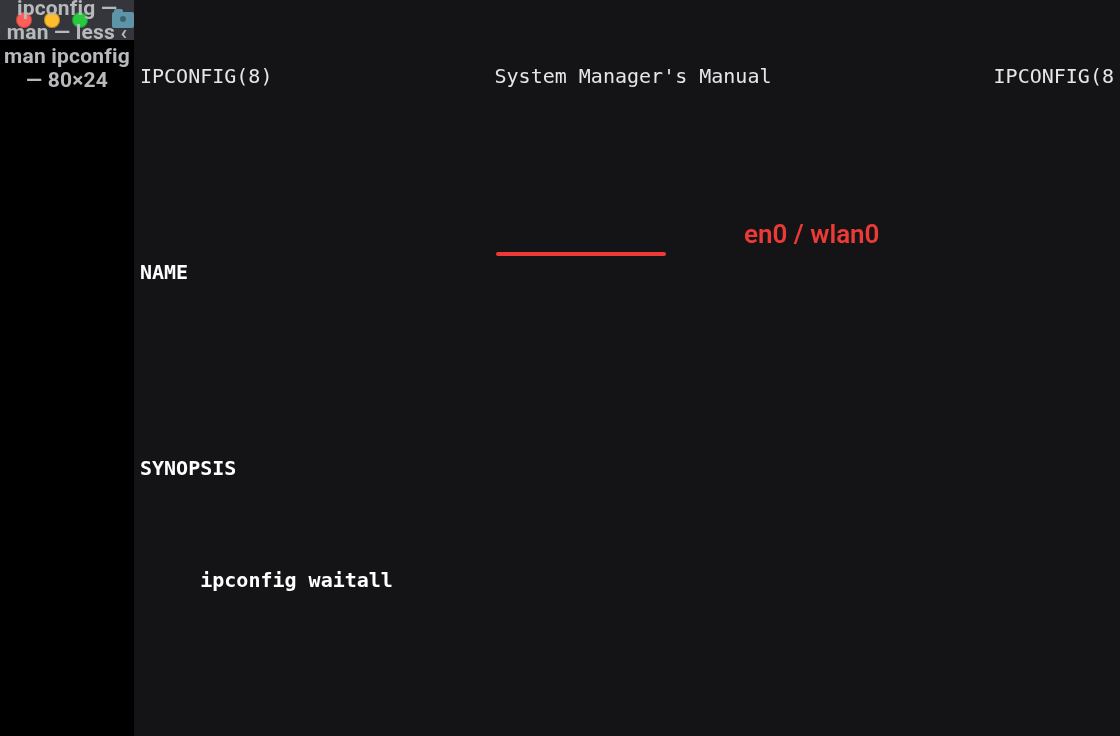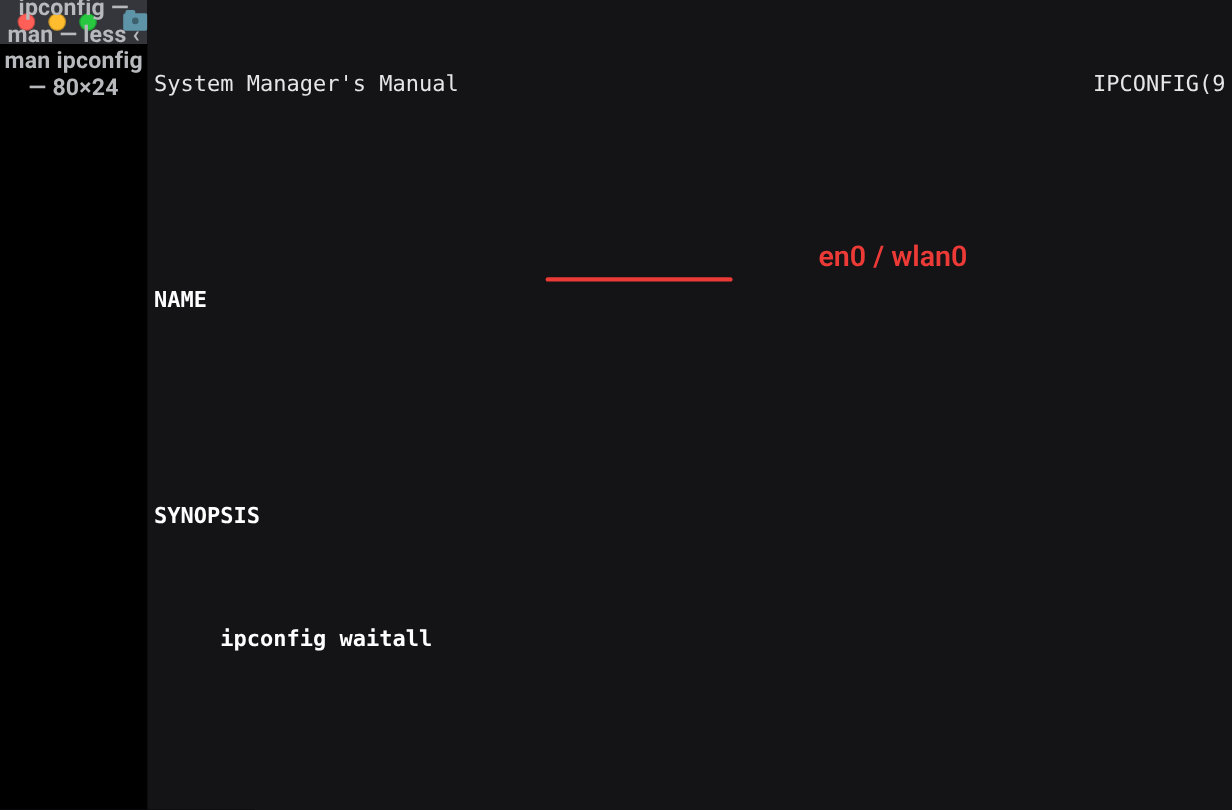--- a/index.html
+++ b/index.html
@@ -115,22 +115,23 @@
       <span class="dot green"></span>
       <span class="folder-icon">
           <span class="folder-dot"></span>
         </span>
     </div>
     <div class="titlebar-text">xgqfrms-mbp — man ipconfig — man — less ‹ man ipconfig — 80×24</div>
   </div>
 
   <div class="terminal">
     <div class="headerrow">
+      <span>IPCONFIG(8)</span>
       <span>System Manager's Manual</span>
-      <span>IPCONFIG(9</span>
+      <span>IPCONFIG(8</span>
     </div>
     <div class="row pad"> </div>
 
     <div class="row pad"><span class="b">NAME</span></div>
     <div class="row pad"> </div>
 
     <div class="row pad"><span class="b">SYNOPSIS</span></div>
 
     <div class="row pad">     <span class="b">ipconfig</span> <span class="b">waitall</span></div>
     

